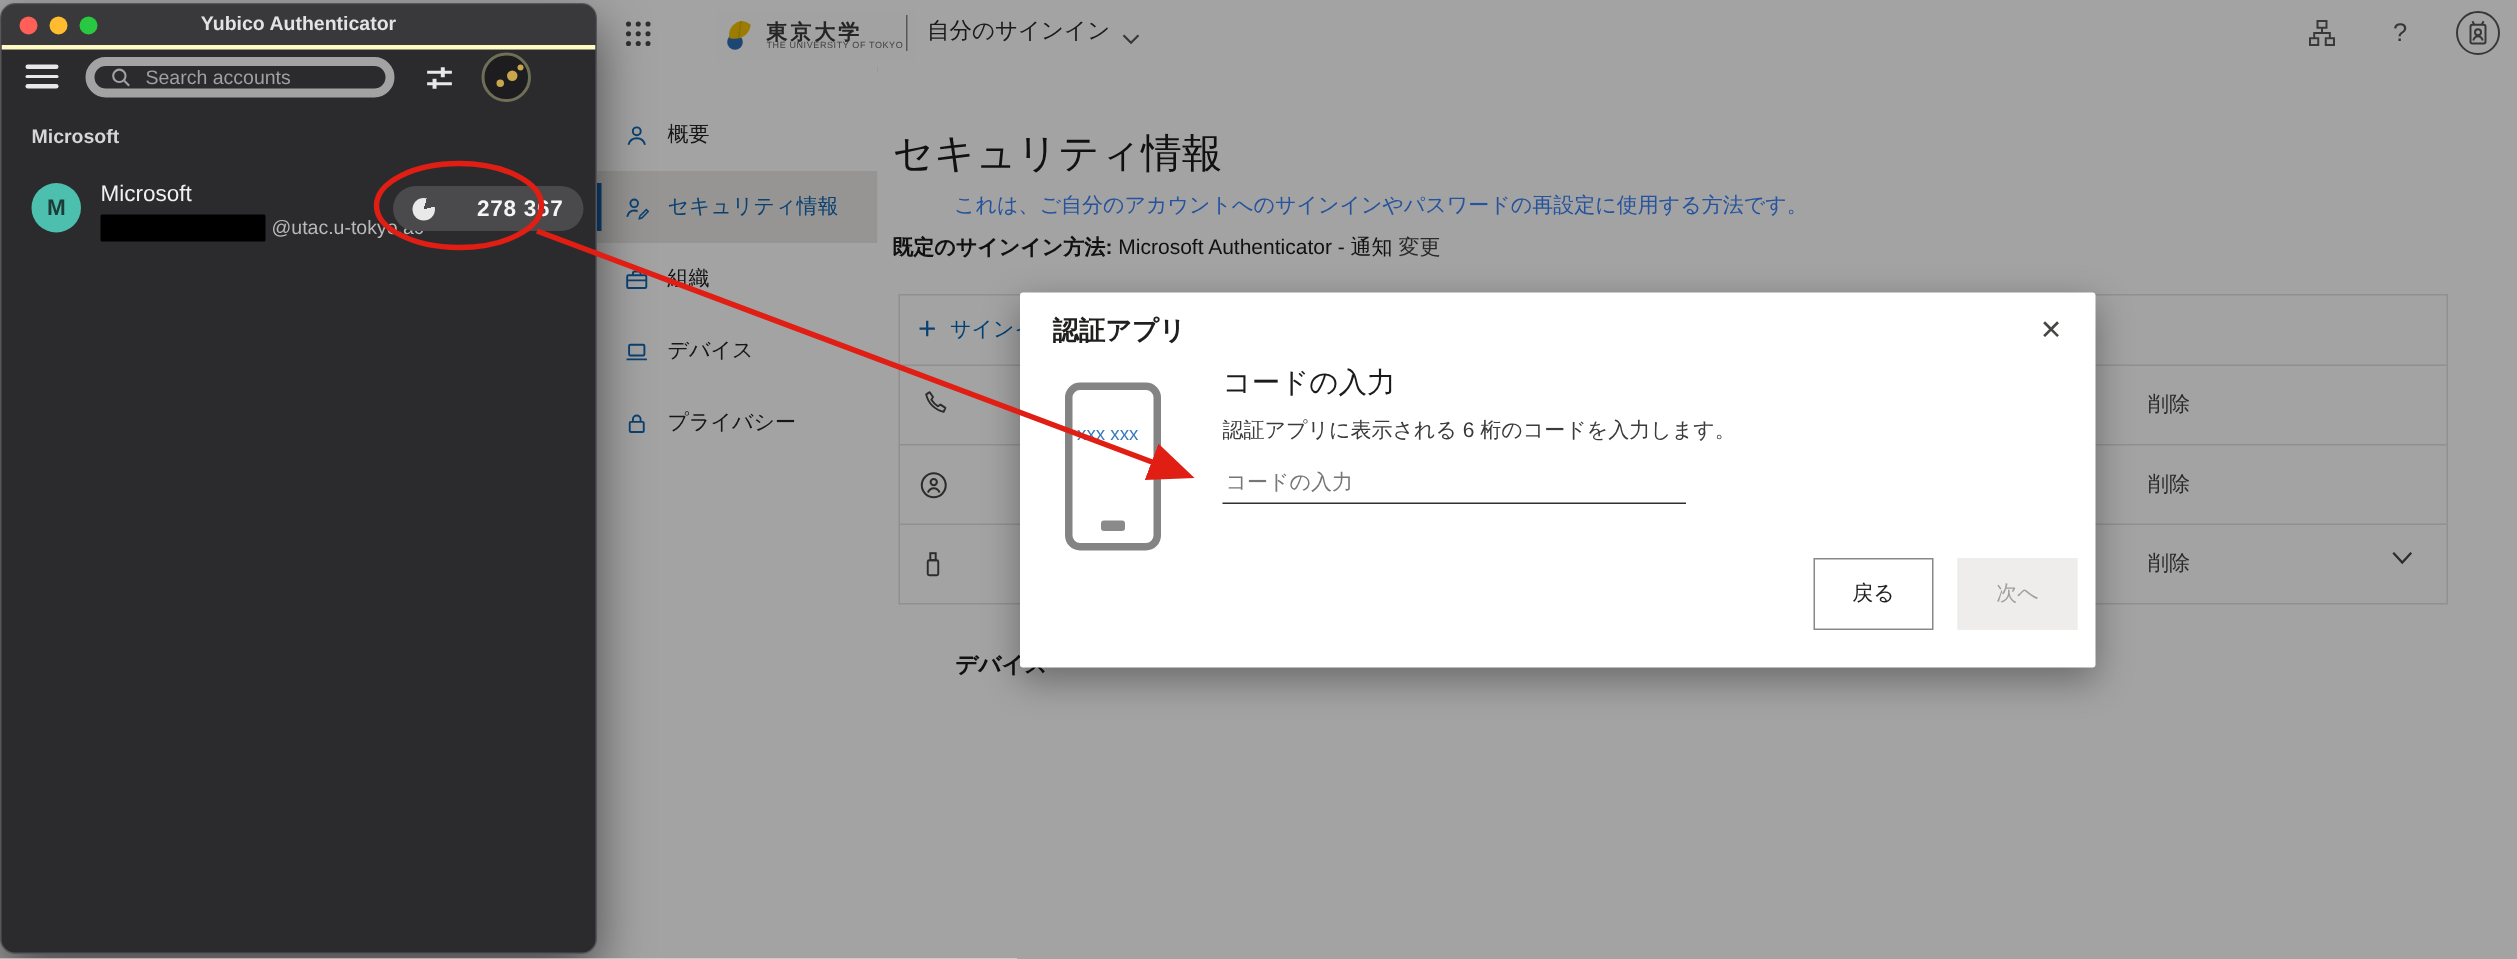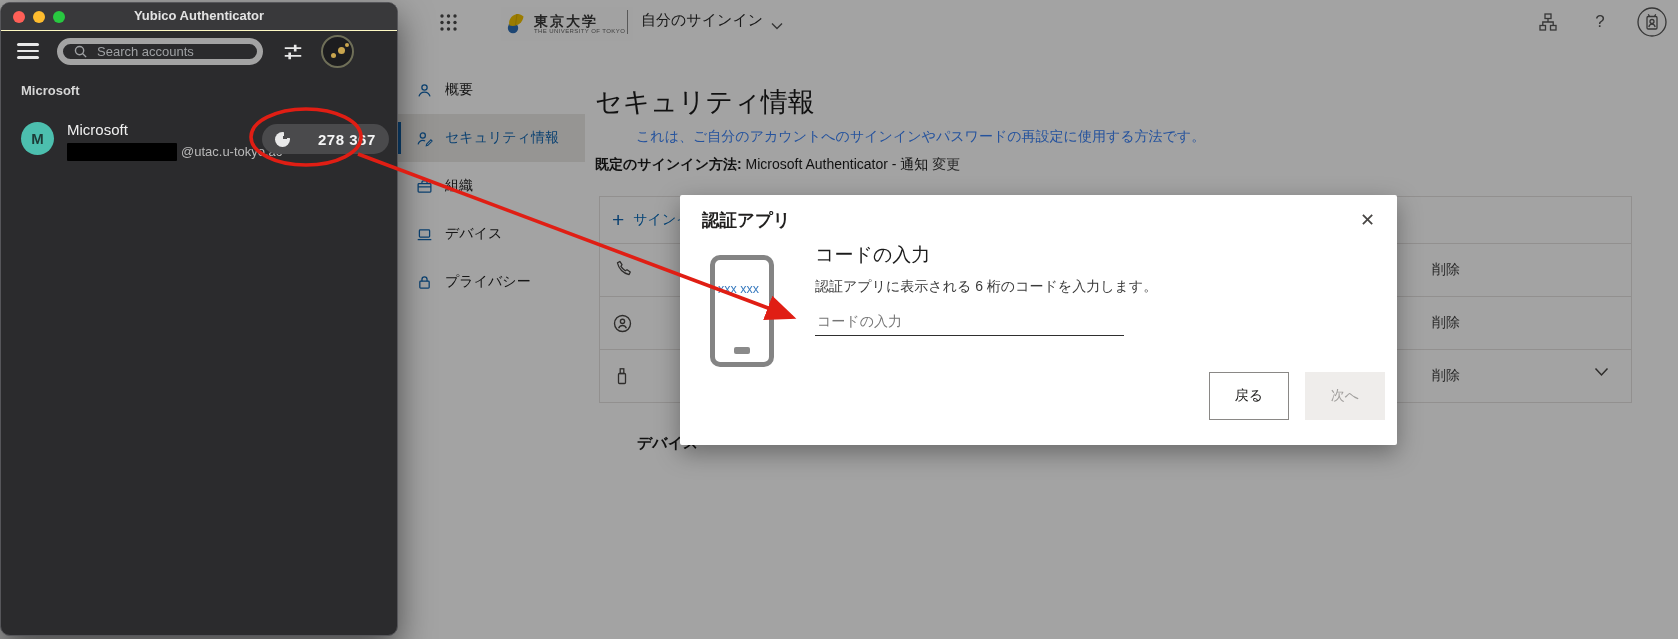--- a/index.html
+++ b/index.html
@@ -1,21 +1,21 @@
 <!DOCTYPE html>
 <html><head>
 <meta charset="utf-8">
 <style>
   html,body{margin:0;padding:0;}
   body{font-family:"Liberation Sans","DejaVu Sans",sans-serif;}
   .stage{position:relative;width:1678px;height:639px;overflow:hidden;background:#bfbfbf;}
 
   
   .portal{position:absolute;inset:0;background:#fff;z-index:0;}
-  .mh{position:absolute;top:0;left:0;right:0;height:44px;background:#fff;border-bottom:4px solid #c4b5fd;margin-left:23px;}
+  .mh{position:absolute;top:0;left:0;right:0;height:44px;background:#fff;border-bottom:4px solid #c4b5fd;}
   .waffle{position:absolute;left:416px;top:13px;width:19px;height:19px;background:none;border:none;padding:0;cursor:pointer;}
   .logo{position:absolute;left:478px;top:7px;height:30px;display:flex;align-items:center;gap:5px;background:#fdfdfd;padding:2px 8px 2px 4px;border-radius:2px;}
   .logo-name{font-size:14px;font-weight:700;color:#3a3a3a;letter-spacing:2px;line-height:14px;}
   .logo-sub{font-size:6px;color:#666;letter-spacing:.4px;line-height:7px;}
   .hdr-div{position:absolute;left:604px;top:10px;width:1px;height:24px;background:#8a8a8a;}
   .hdr-title{position:absolute;left:618px;top:11px;display:flex;align-items:flex-end;gap:8px;font-size:15px;color:#2b2b2b;cursor:pointer;}
   .hdr-right{position:absolute;right:9px;top:5px;display:flex;align-items:center;gap:18px;}
   .hicon{width:34px;height:34px;display:flex;align-items:center;justify-content:center;background:none;border:none;padding:0;color:#565656;cursor:pointer;font-size:17px;}
 
   .nav{position:absolute;left:398px;top:44px;bottom:0;width:187px;background:#fff;padding-top:22px;}
@@ -52,21 +52,21 @@
   .mo-d{position:absolute;left:135px;top:83px;font-size:14px;color:#3b3b3b;}
   .mo-input{position:absolute;left:135px;top:112px;width:305px;border:none;border-bottom:1.5px solid #2f2f2f;font-size:14px;color:#201f1e;padding:6px 2px;outline:none;background:transparent;font-family:inherit;}
   .mo-input::placeholder{color:#767676;}
   .mo-btns{position:absolute;right:12px;bottom:25px;display:flex;gap:16px;}
   .btn{height:48px;min-width:80px;font-size:14px;font-family:inherit;cursor:pointer;}
   .btn-back{background:#fff;border:1px solid #8a8886;color:#201f1e;}
   .btn-next{background:#efedeb;border:1px solid #efedeb;color:#a19f9d;cursor:default;}
 
   
   .ywin{position:absolute;left:0;top:2px;width:398px;height:634px;background:#2b2b2d;border:1px solid #56565a;border-radius:10px;z-index:30;box-shadow:0 14px 34px rgba(0,0,0,.55);overflow:hidden;box-sizing:border-box;}
-  .ytitle{position:relative;height:27px;background:#39393b;border-bottom:1px solid #fef9c3;}
+  .ytitle{position:relative;height:27px;background:#39393b;border-bottom:3px solid #fef9c3;}
   .ytitle-txt{position:absolute;left:0;right:0;top:5px;text-align:center;font-size:13px;font-weight:700;color:#e3e3e3;}
   .lights{position:absolute;left:12px;top:8px;display:flex;gap:8px;}
   .light{width:12px;height:12px;border-radius:50%;border:none;padding:0;cursor:pointer;}
   .l-red{background:#ff5f57;}.l-yel{background:#febc2e;}.l-grn{background:#28c840;}
   .yburger{position:absolute;left:16px;top:40px;width:22px;height:16px;display:flex;flex-direction:column;justify-content:space-between;background:none;border:none;padding:0;cursor:pointer;}
   .yburger span{display:block;height:2.6px;background:#e8e8e8;border-radius:2px;}
   .ysearch{position:absolute;left:56px;top:35px;width:206px;height:27px;border:6px solid #a3a3a3;border-radius:14px;display:flex;align-items:center;gap:7px;padding:0 10px;box-sizing:border-box;}
   .ysearch input{flex:1;background:transparent;border:none;outline:none;color:#ddd;font-size:13px;font-family:inherit;min-width:0;}
   .ysearch input::placeholder{color:#9ea0a3;}
   .yfilter{position:absolute;left:281px;top:38px;background:none;border:none;padding:0;cursor:pointer;color:#e8e8e8;display:flex;}

